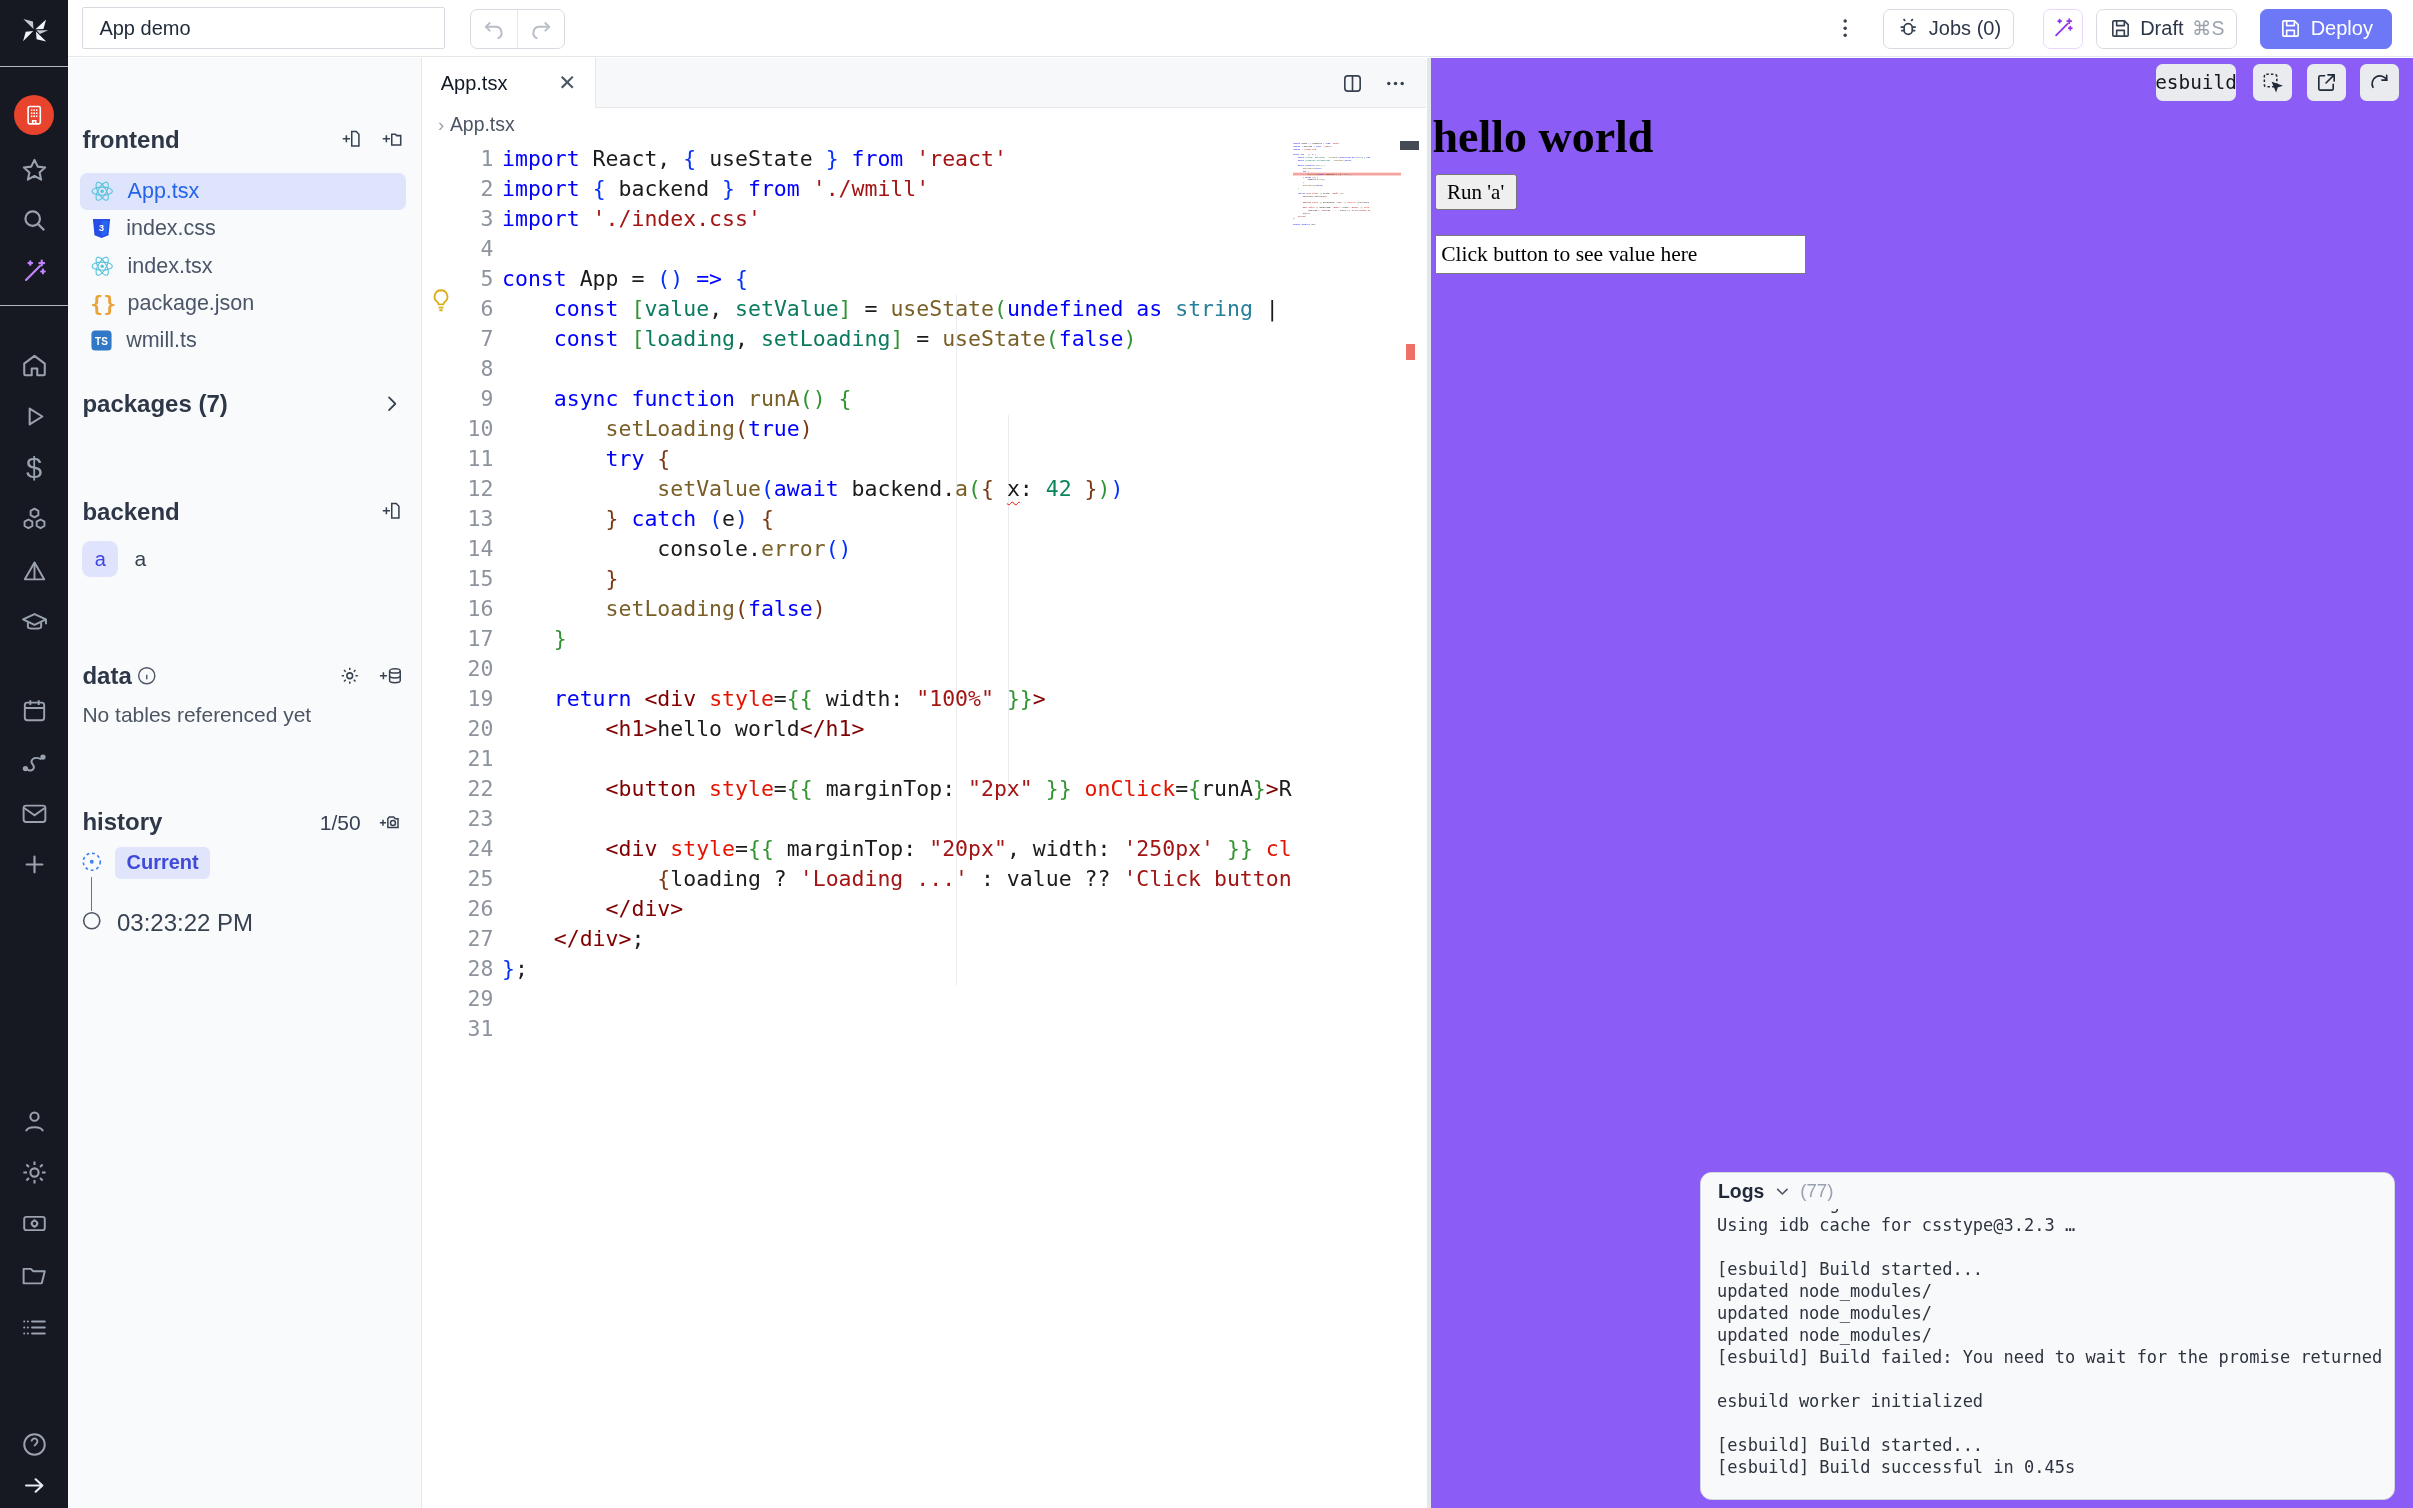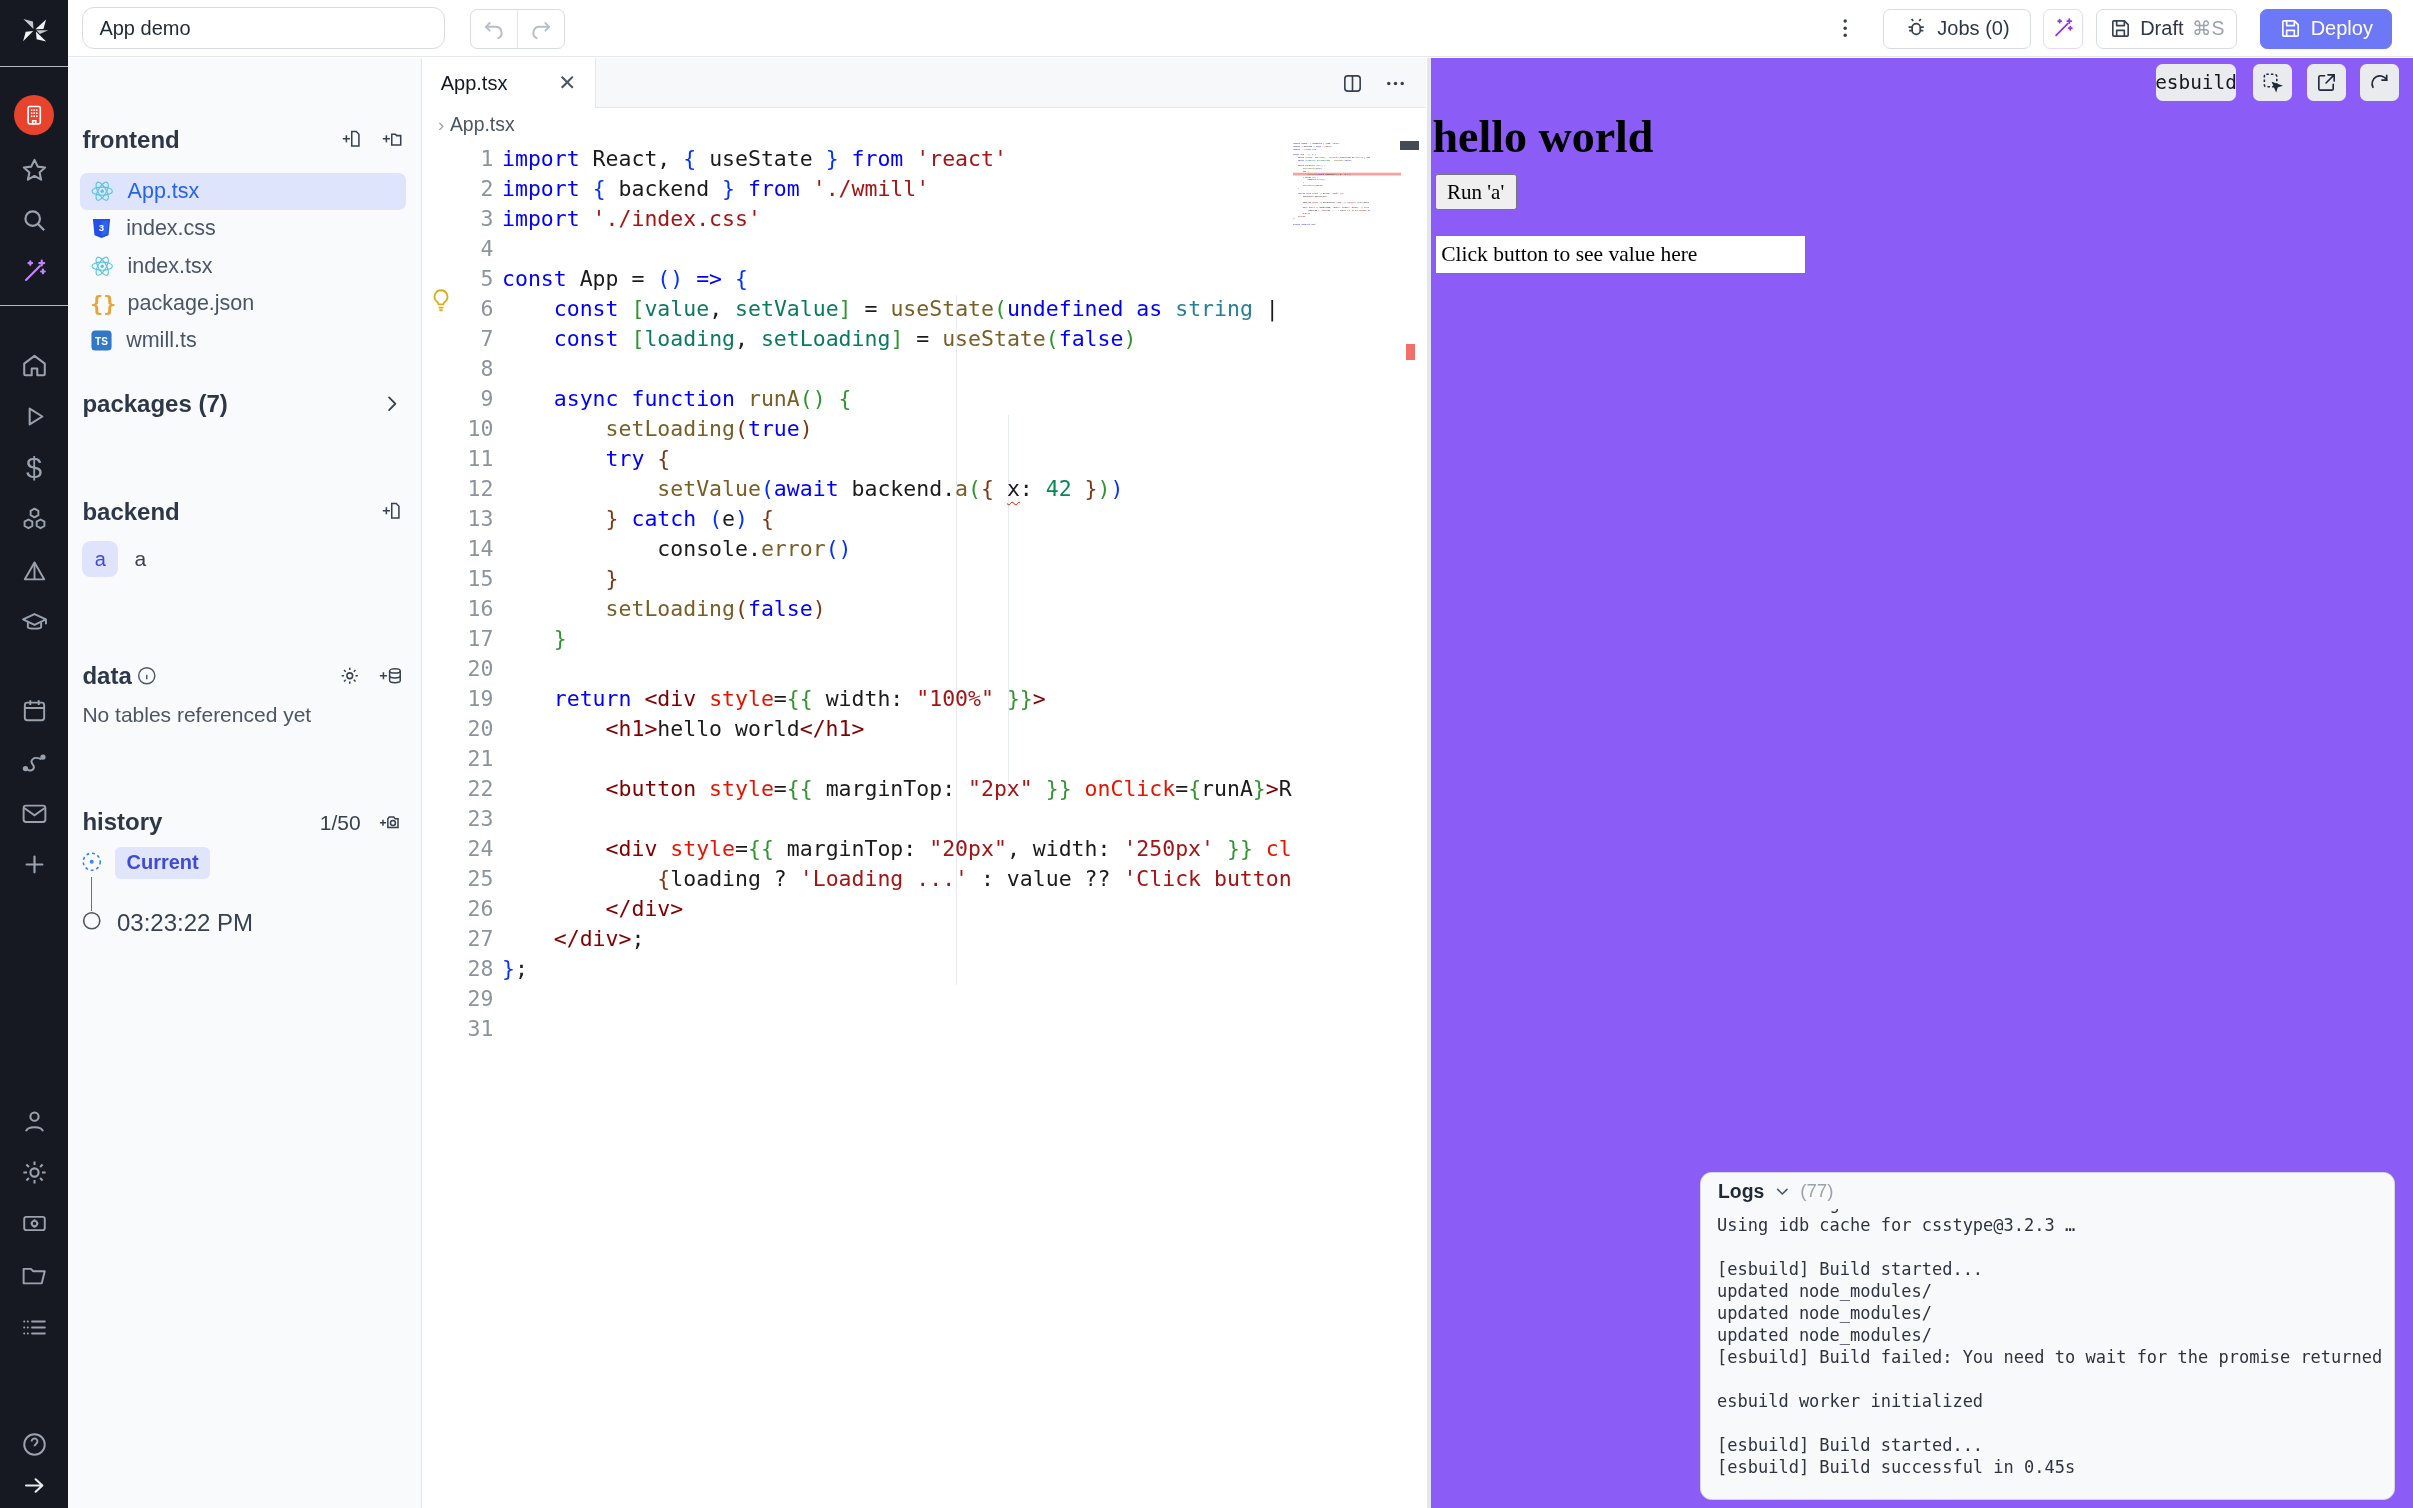--- a/index.html
+++ b/index.html
@@ -6,27 +6,27 @@
   #app{position:relative;width:2413px;height:1508px;overflow:hidden;background:#fff;}
   svg{display:block}
   
   #rail{position:absolute;left:0;top:0;width:68px;height:1508px;background:#171922;}
   .rail-ic{position:absolute;left:0;width:68px;display:flex;justify-content:center;align-items:center;color:#9aa2af;}
   .rail-div{position:absolute;left:0;width:68px;height:1.4px;background:#cfd4da;opacity:.85}
   .ws-badge{position:absolute;left:14.4px;top:95px;width:40px;height:40px;border-radius:50%;background:#e8432c;display:flex;align-items:center;justify-content:center;}
   .dollar{font-size:29px;color:#9aa2af;font-weight:400}
   
   #topbar{position:absolute;left:68px;top:0;width:2345px;height:57px;background:#fff;border-bottom:1.4px solid #e5e7eb;box-sizing:border-box;}
-  #appname{position:absolute;left:14.4px;top:7.2px;width:363px;height:42px;box-sizing:border-box;border:1.4px solid #d7dbe1;border-radius:12px;font:20px "Liberation Sans",sans-serif;color:#1f2937;padding:0 16px;outline:none;background:#fff}
+  #appname{position:absolute;left:14.4px;top:7.2px;width:363px;height:42px;box-sizing:border-box;border:1.4px solid #d7dbe1;border-radius:2px;font:20px "Liberation Sans",sans-serif;color:#1f2937;padding:0 16px;outline:none;background:#fff}
   #undoredo{position:absolute;left:402px;top:8.6px;width:95px;height:40px;border:1.4px solid #d7dbe1;border-radius:7.2px;box-sizing:border-box;display:flex}
   #undoredo .half{flex:1;display:flex;align-items:center;justify-content:center}
   #undoredo .half+.half{border-left:1.4px solid #e3e6ea}
   .tb-btn{position:absolute;top:8.6px;height:40px;box-sizing:border-box;border:1.4px solid #d7dbe1;border-radius:7.2px;background:#fff;display:flex;align-items:center;justify-content:center;gap:8.6px;font-size:20px;color:#2d3748;font-weight:500}
   #kebab{position:absolute;left:1763px;top:10px;width:29px;height:37px;display:flex;align-items:center;justify-content:center}
-  #jobs-btn{left:1815px;width:148px}
+  #jobs-btn{left:1815px;width:131px}
   #wand-btn{left:1975px;width:40px;border-color:#e7d7fb}
   #draft-btn{left:2028px;width:141px}
   #deploy-btn{left:2192px;width:132px;background:#6d78f6;border-color:#6d78f6;color:#fff}
   .kbd{color:#9ca3af;font-weight:400;font-size:19.4px}
   
   #sidebar{position:absolute;left:68px;top:58px;width:354px;height:1450px;background:#f9fafb;border-right:1.4px solid #e5e7eb;box-sizing:border-box;}
   .sec-h{position:absolute;left:14.4px;font-size:24px;font-weight:700;color:#2d3748}
   .sec-tools{position:absolute;right:18.7px;display:flex;gap:18.7px;align-items:center;color:#374151}
   .frow{position:absolute;left:12.2px;width:326px;height:37px;display:flex;align-items:center;gap:13px;padding-left:10px;box-sizing:border-box;border-radius:7.2px;font-size:21.5px;color:#4a5568}
   .frow.sel{background:#dde4fc;color:#2563eb;font-weight:500}

